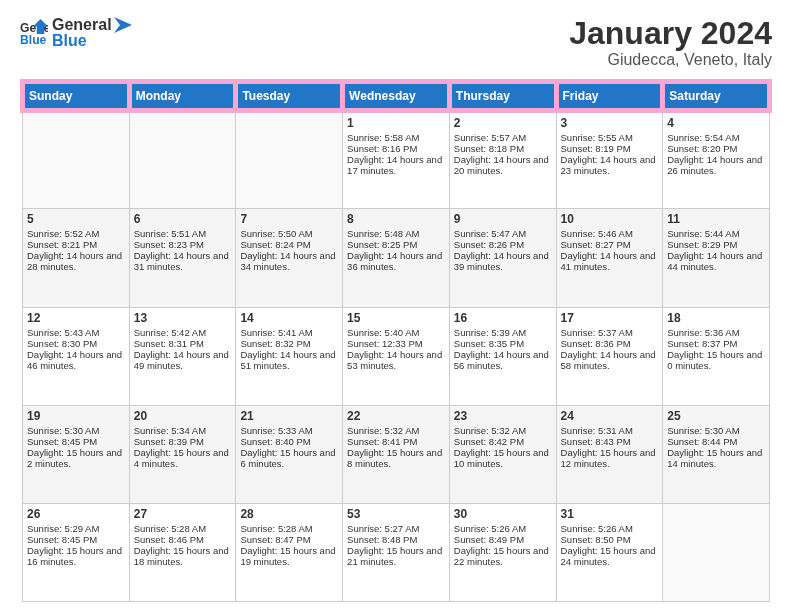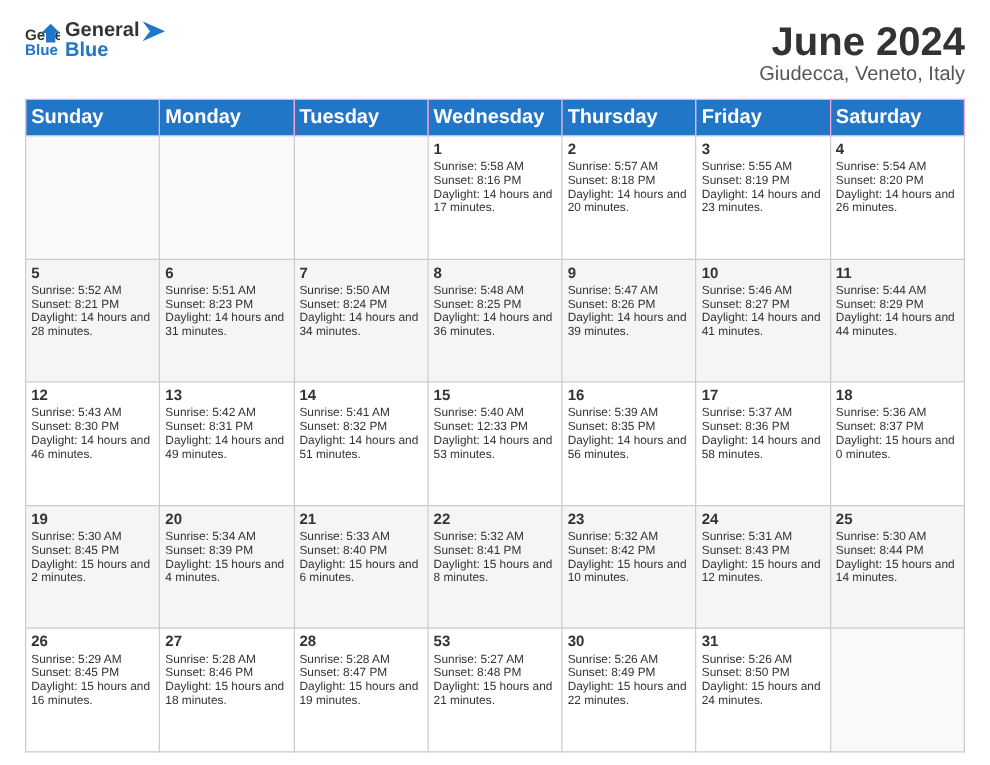--- a/index.html
+++ b/index.html
@@ -48,25 +48,25 @@
     .calendar {
       flex: 1;
       border: 1px solid #ccc;
       border-collapse: collapse;
       width: 100%;
       table-layout: fixed;
     }
     .calendar th {
       background: #2176c7;
       color: #fff;
-      font-size: 16px;
+      font-size: 12px;
       font-weight: bold;
       padding: 5px 4px;
       text-align: left;
-      border: 1px solid #f9a8d4;
+      border: 5px solid #f9a8d4;
     }
     .calendar td {
       border: 1px solid #ccc;
       vertical-align: top;
       padding: 3px 4px;
       font-size: 9.5px;
       color: #333;
       background: #fff;
       height: 88px;
     }
@@ -98,21 +98,21 @@
         <div style="display:flex; align-items:center; gap:2px;">
           <span style="font-size:16px; font-weight:bold; color:#333; font-family:Arial;">General</span>
           <svg width="18" height="16" viewBox="0 0 18 16">
             <polygon points="0,0 18,8 0,16 6,8" fill="#2176c7"></polygon>
           </svg>
         </div>
         <div style="font-size:16px; font-weight:bold; color:#2176c7; font-family:Arial; margin-top:-2px;">Blue</div>
       </div>
     </div>
     <div class="title-block">
-      <div class="month-title">June 2024</div>
+      <div class="month-title">January 2024</div>
       <div class="subtitle">Giudecca, Veneto, Italy</div>
     </div>
   </div>
 
   <table class="calendar">
     <thead>
       <tr>
       <th>Sunday</th>
           <th>Monday</th>
           <th>Tuesday</th>

